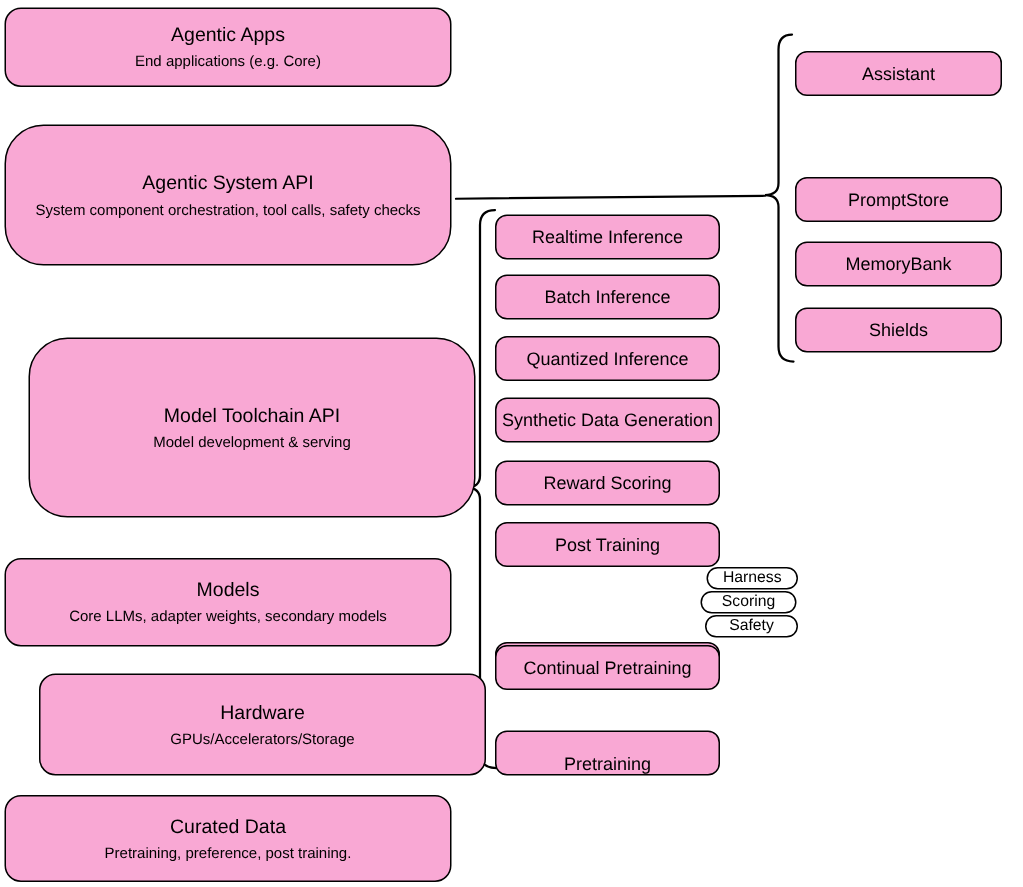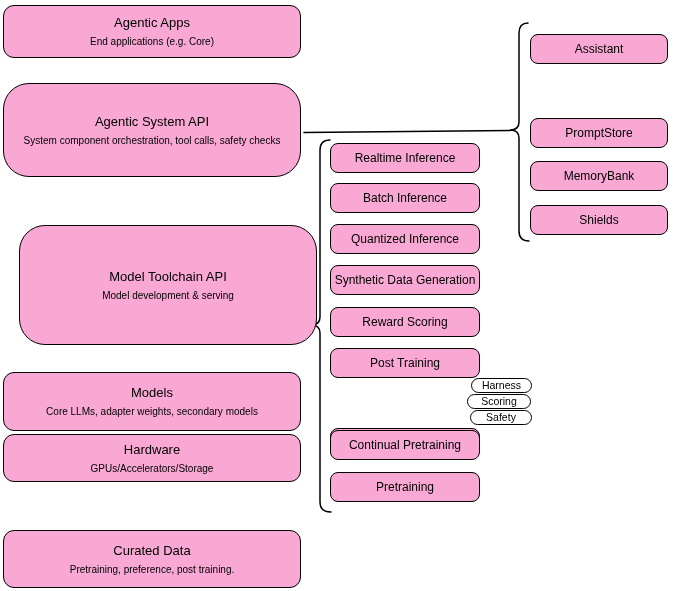--- a/index.html
+++ b/index.html
@@ -32,36 +32,36 @@
   }
   .lbox { left: 3px; width: 298px; border-radius: 11px; gap: 6px; padding: 2px 8px; }
   .lbox .title { font-size: 13px; line-height: 14px; }
   .lbox .sub   { font-size: 10px; line-height: 11px; }
   .round-big { border-radius: 26px; }
 
   #b-apps      { top: 5px;   height: 53px;  }
   #b-system    { top: 83px;  height: 94px; }
   #b-toolchain { top: 225px; height: 120px; margin-left: 16px; }
   #b-models    { top: 372px; height: 59px;  }
-  #b-hardware  { top: 434px; height: 48px;  }
+  #b-hardware  { top: 449px; height: 68px; margin-left: 23px;  }
   #b-cdata     { top: 530px; height: 58px;  }
 
   .item {
     left: 330px; width: 150px; height: 30px;
     border-radius: 8px; font-size: 12px;
   }
   #m-realtime  { top: 143px; }
   #m-batch     { top: 183px; }
   #m-quant     { top: 224px; }
   #m-synth     { top: 265px; }
   #m-reward    { top: 307px; }
   #m-post      { top: 348px; }
   #m-evals     { top: 388px; margin-top: 40px; }
   #m-continual { top: 430px; }
-  #m-pretrain  { top: 472px; }
+  #m-pretrain  { top: 487px; justify-content: flex-end; }
 
   .comp {
     left: 530px; width: 138px; height: 30px;
     border-radius: 8px; font-size: 12px;
   }
   #r-assistant    { top: 34px;  }
   #r-orchestrator { top: 75px;  }
   #r-promptstore  { top: 118px; }
   #r-memorybank   { top: 161px; }
   #r-shields      { top: 205px; }

